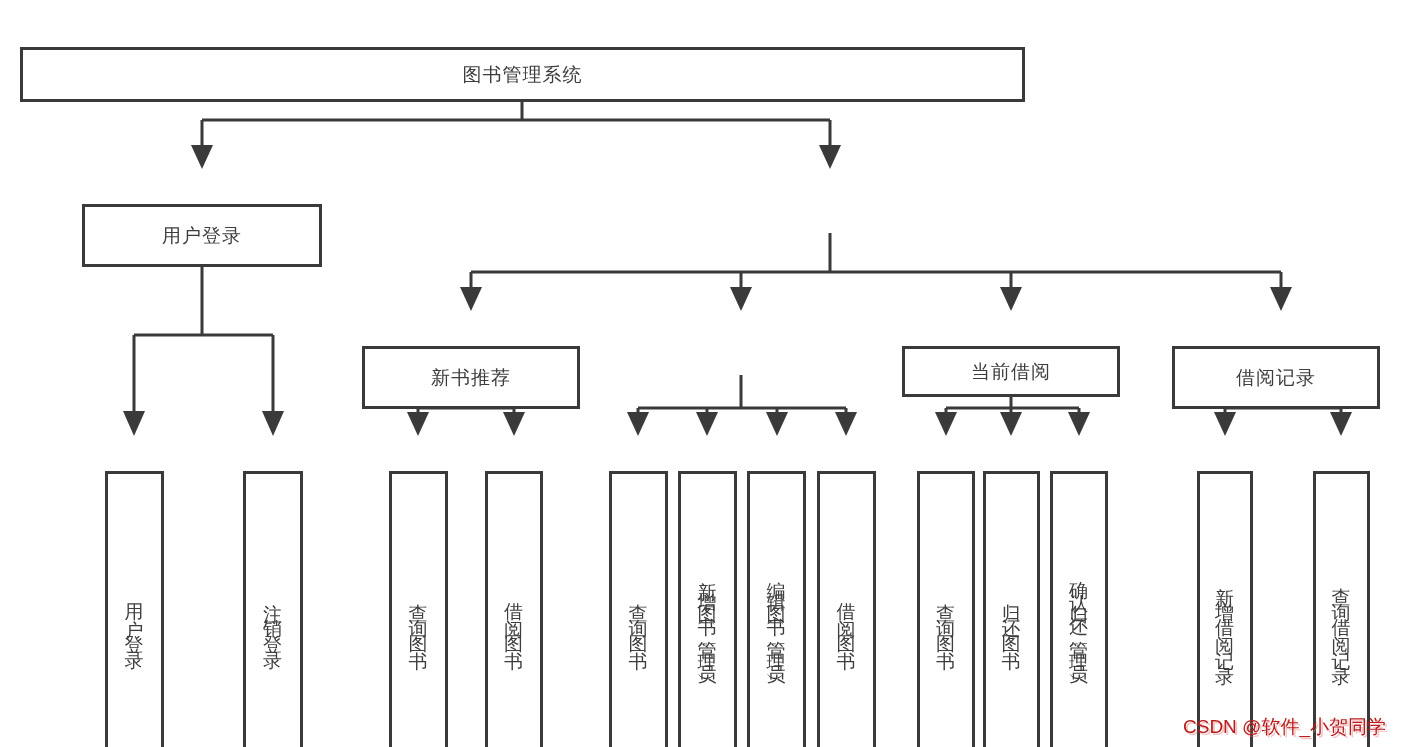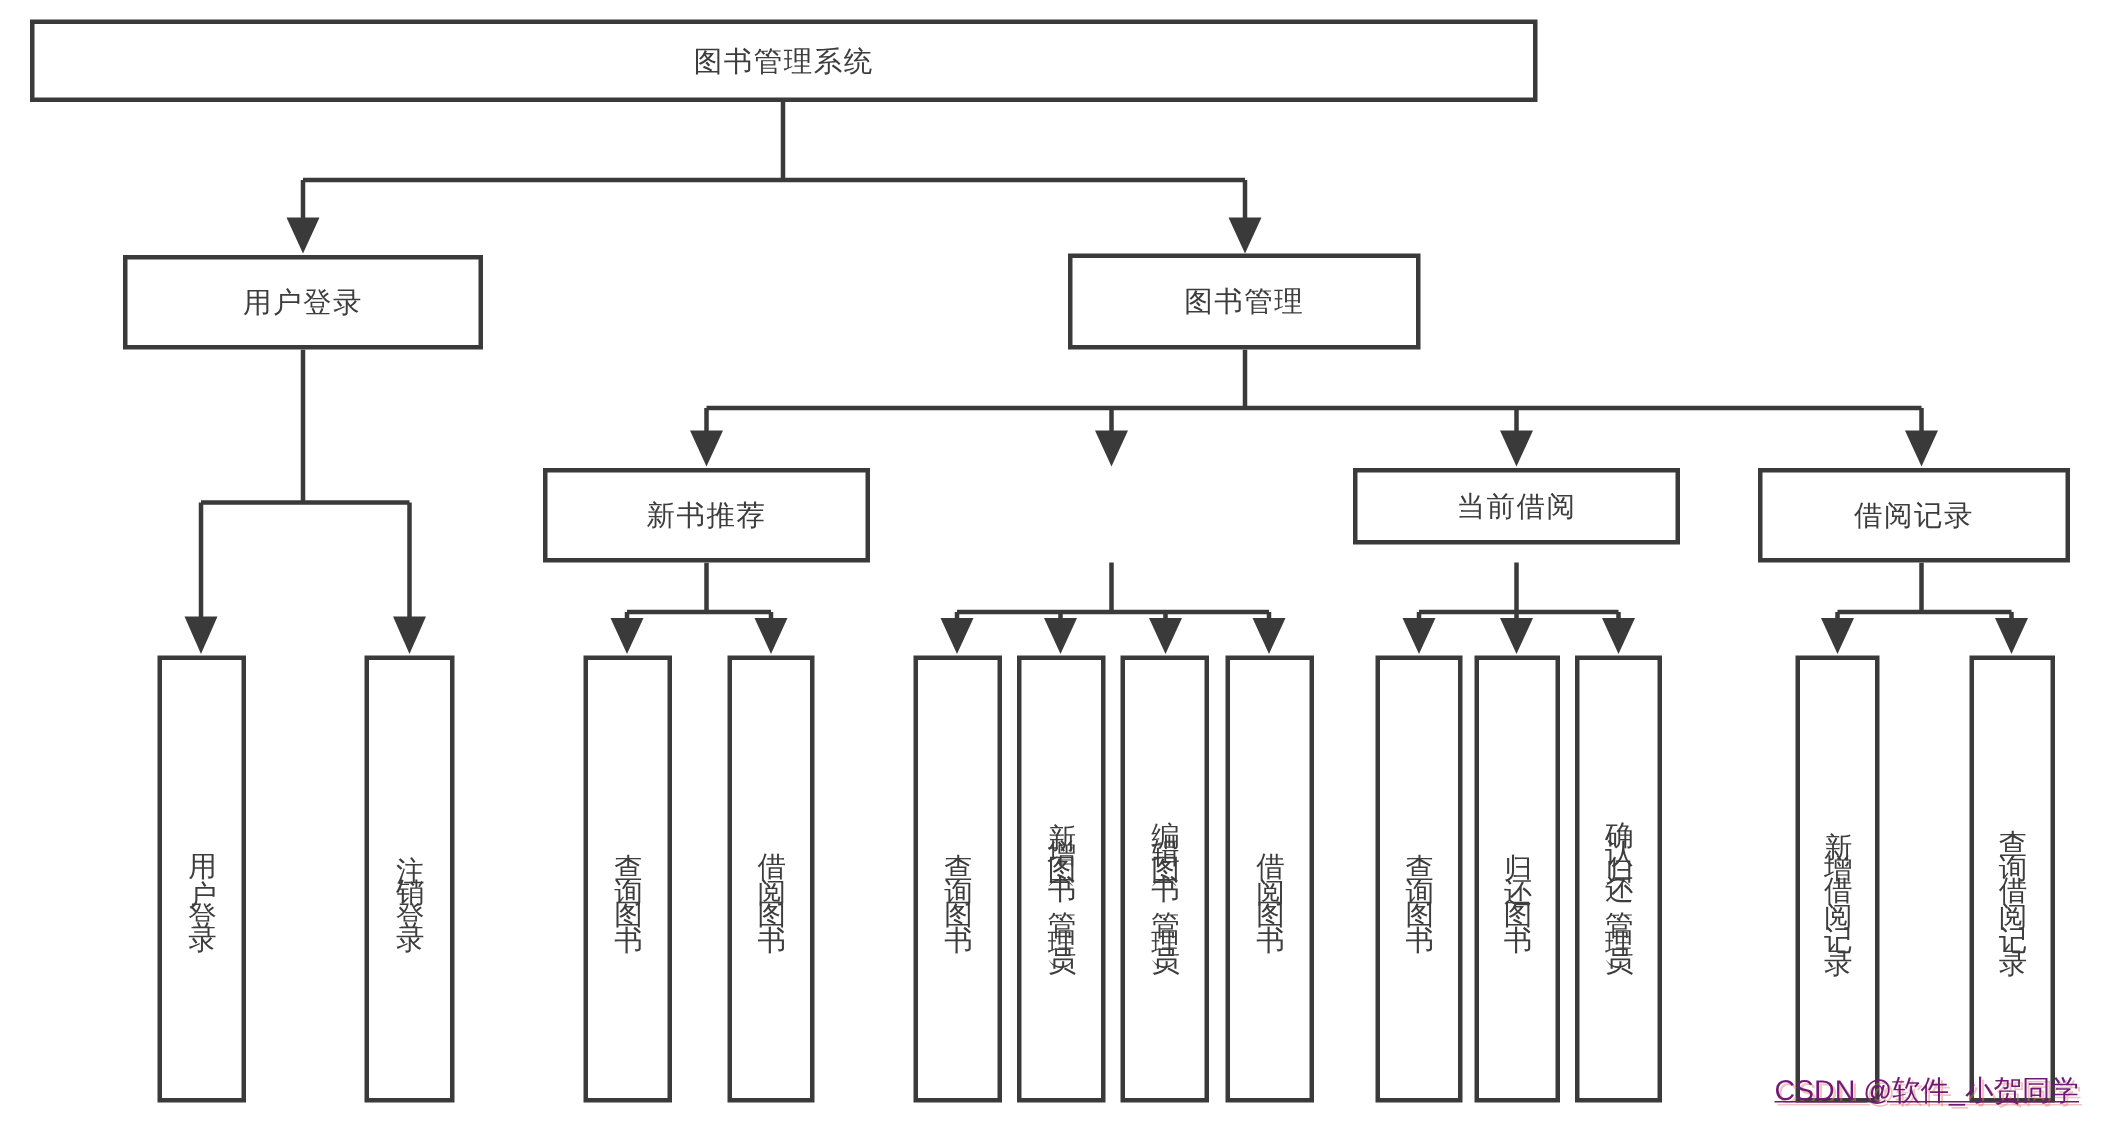--- a/index.html
+++ b/index.html
@@ -11,40 +11,40 @@
     overflow:hidden;
   }
   .connectors{position:absolute;left:0;top:0;pointer-events:none;}
   .box{
     position:absolute;
     box-sizing:border-box;
     background:#ffffff;
     border:3px solid #3a3a3a;
     display:flex;align-items:center;justify-content:center;
     color:#3d3d3d;
+    margin-top:34px;
   }
   .hlabel{font-size:19px;letter-spacing:1px;white-space:nowrap;}
   .leaf .vtext{
     writing-mode:vertical-rl;
     text-orientation:mixed;
     font-size:19px;
     line-height:1;
     letter-spacing:16px;
     color:#3d3d3d;
     white-space:nowrap;
   }
   .leaf.dense .vtext{letter-spacing:12px;}
   .watermark{
     position:absolute;
     left:1183px;top:714px;
     font-size:19px;
-    color:#701a75;
+    color:#b91c1c;
     text-shadow:2px 2px 0 rgba(226,120,120,0.45);
     white-space:nowrap;
-    text-decoration:underline;
   }
 </style>
 </head>
 <body>
 
 <div class="stage">
 
   <svg class="connectors" width="1405" height="747" viewBox="0 0 1405 747">
     <g stroke="#3a3a3a" stroke-width="3" fill="none">
 
@@ -84,23 +84,20 @@
       <polygon points="1330,412 1352,412 1341,436"></polygon>
     </g>
   </svg>
 
   <div class="box" style="left:20px;top:13px;width:1005px;height:55px">
     <span class="hlabel">图书管理系统</span>
   </div>
 
   <div class="box" style="left:82px;top:170px;width:240px;height:63px">
     <span class="hlabel">用户登录</span>
-  </div>
-  <div class="box" style="left:712px;top:169px;width:235px;height:64px">
-    <span class="hlabel">图书管理</span>
   </div>
 
   <div class="box" style="left:362px;top:312px;width:218px;height:63px">
     <span class="hlabel">新书推荐</span>
   </div>
   <div class="box" style="left:902px;top:312px;width:218px;height:51px">
     <span class="hlabel">当前借阅</span>
   </div>
   <div class="box" style="left:1172px;top:312px;width:208px;height:63px">
     <span class="hlabel">借阅记录</span>

